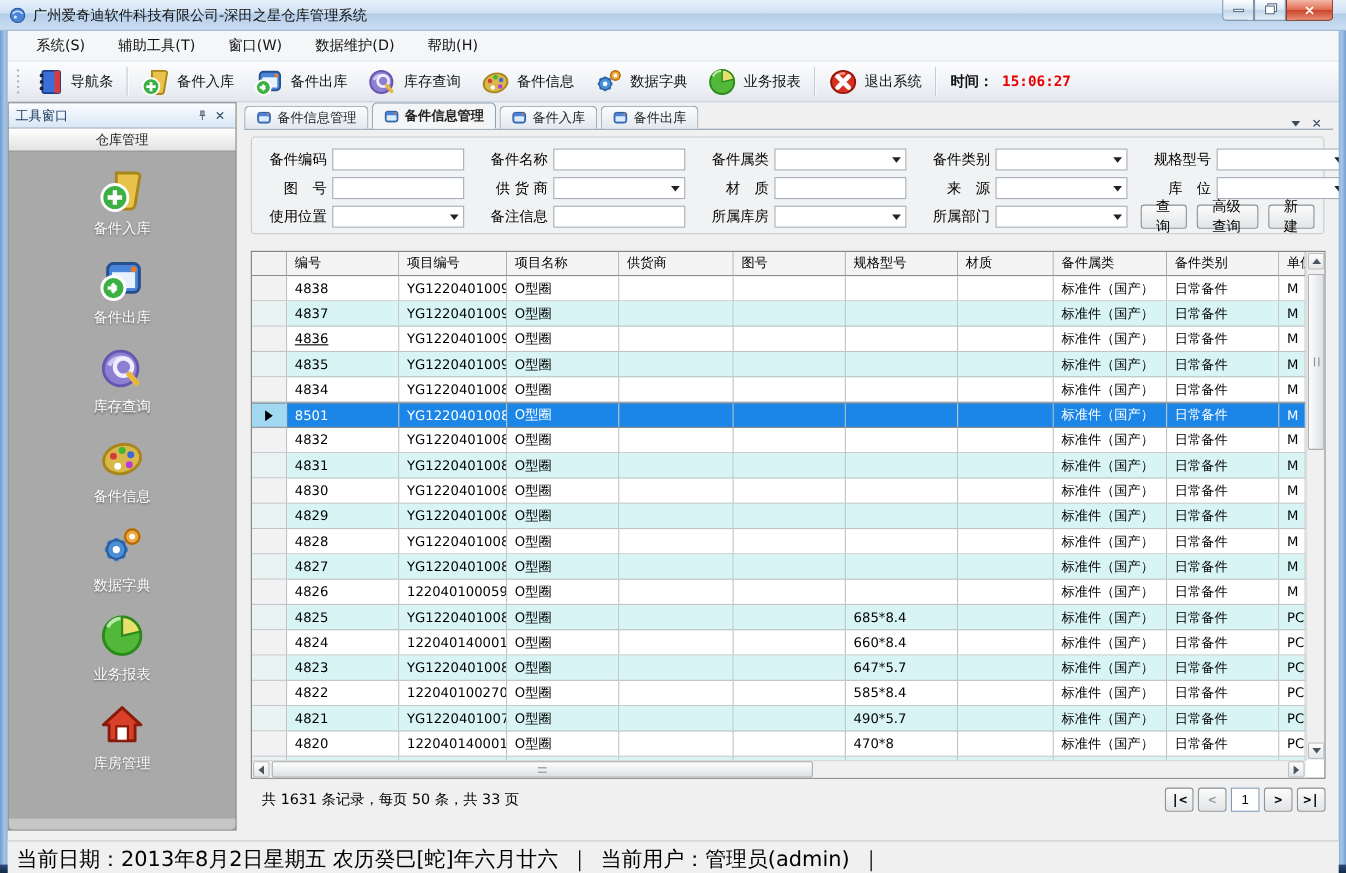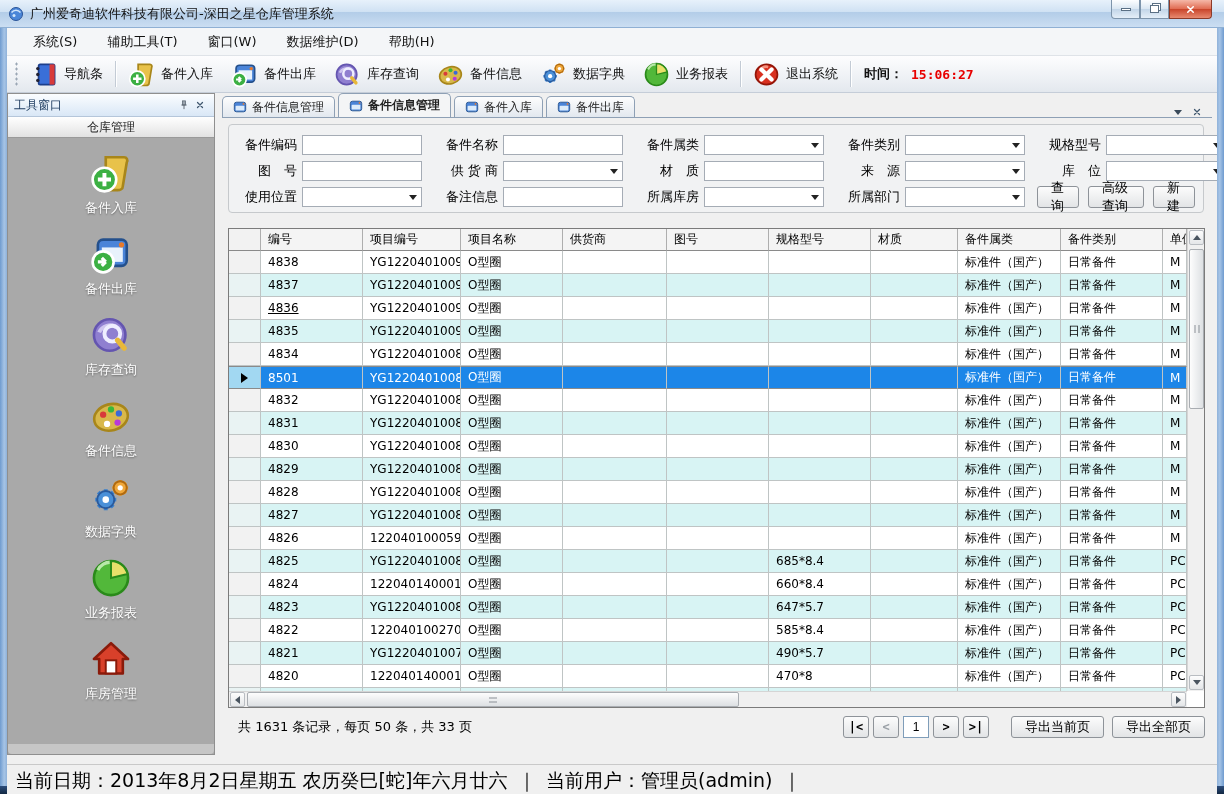--- a/index.html
+++ b/index.html
@@ -22,21 +22,21 @@
   .win-btn { width:29px; height:19px; border:1px solid #7d94ab; border-top:none;
              background:linear-gradient(#fdfeff,#d9e6f2 50%,#c2d5e8 51%,#e4eef8);
              display:flex; align-items:center; justify-content:center; }
   .win-btn.min { border-radius:0 0 0 4px; }
   .win-btn.close { border-radius:0 0 4px 0; width:43px;
              background:linear-gradient(#f5b8a8,#e06a50 50%,#c8442a 51%,#e88a70); border-color:#8c3a28; }
   .g-min { width:10px; height:3px; background:#fff; border:1px solid #5a6f84; }
   .g-restore { width:9px; height:8px; border:1px solid #5a6f84; background:#fff; box-shadow:2px -2px 0 -1px #fff,2px -2px 0 0 #5a6f84; }
   
   .menubar { position:absolute; left:7px; top:28px; width:1210px; height:28px; background:#f4f6f8;
-             border-bottom:1px solid #dfe3e8; display:flex; align-items:flex-end; padding:0 12px; gap:2px; }
+             border-bottom:1px solid #dfe3e8; display:flex; align-items:flex-start; padding:0 12px; gap:2px; }
   .menu-item { font-size:13px; color:#111; padding:4px 14px; cursor:default; }
   
   .toolbar { position:absolute; left:7px; top:56px; width:1210px; height:37px;
              background:linear-gradient(#fdfdfe,#eef1f5 60%,#e3e8ee); border-bottom:1px solid #c5cdd8;
              display:flex; align-items:center; padding-left:4px; }
   .tgrip { width:5px; height:26px; margin:0 3px;
            background-image:radial-gradient(circle,#9aa6b4 1px,transparent 1.2px);
            background-size:5px 5px; background-position:center; }
   .tbtn { display:flex; align-items:center; gap:6px; padding:0 9px; height:32px; font-size:13px; color:#111; cursor:default; }
   .tsep { width:1px; height:26px; background:#c3cbd5; margin:0 3px; box-shadow:1px 0 0 #fff; }
@@ -809,24 +809,20 @@
     </div>
     <div class="pager">
       <span class="pager-summary">共 1631 条记录，每页 50 条，共 33 页</span>
       <div class="pager-nav" id="pager-nav">
           <div class="btn nav-btn">|&lt;</div>
           <div class="btn nav-btn disabled">&lt;</div>
           <input class="page-input" value="1" style="">
           <div class="btn nav-btn">&gt;</div>
           <div class="btn nav-btn">&gt;|</div>
         </div>
-      <div class="export-group">
-        <div class="btn">导出当前页</div>
-        <div class="btn">导出全部页</div>
-      </div>
     </div>
   </div>
 
   <div class="statusbar">
     <span>当前日期：2013年8月2日星期五 农历癸巳[蛇]年六月廿六</span>
     <span>｜</span>
     <span>当前用户：管理员(admin)</span>
     <span>｜</span>
   </div>
 </div>

